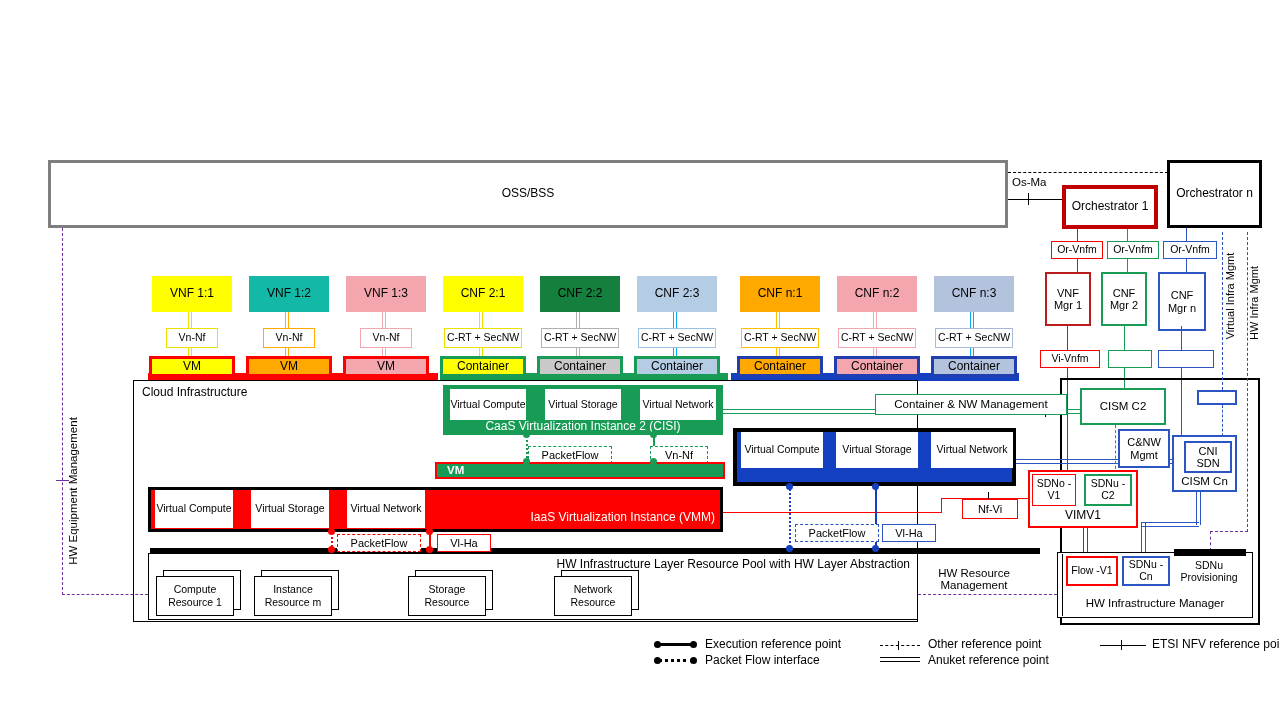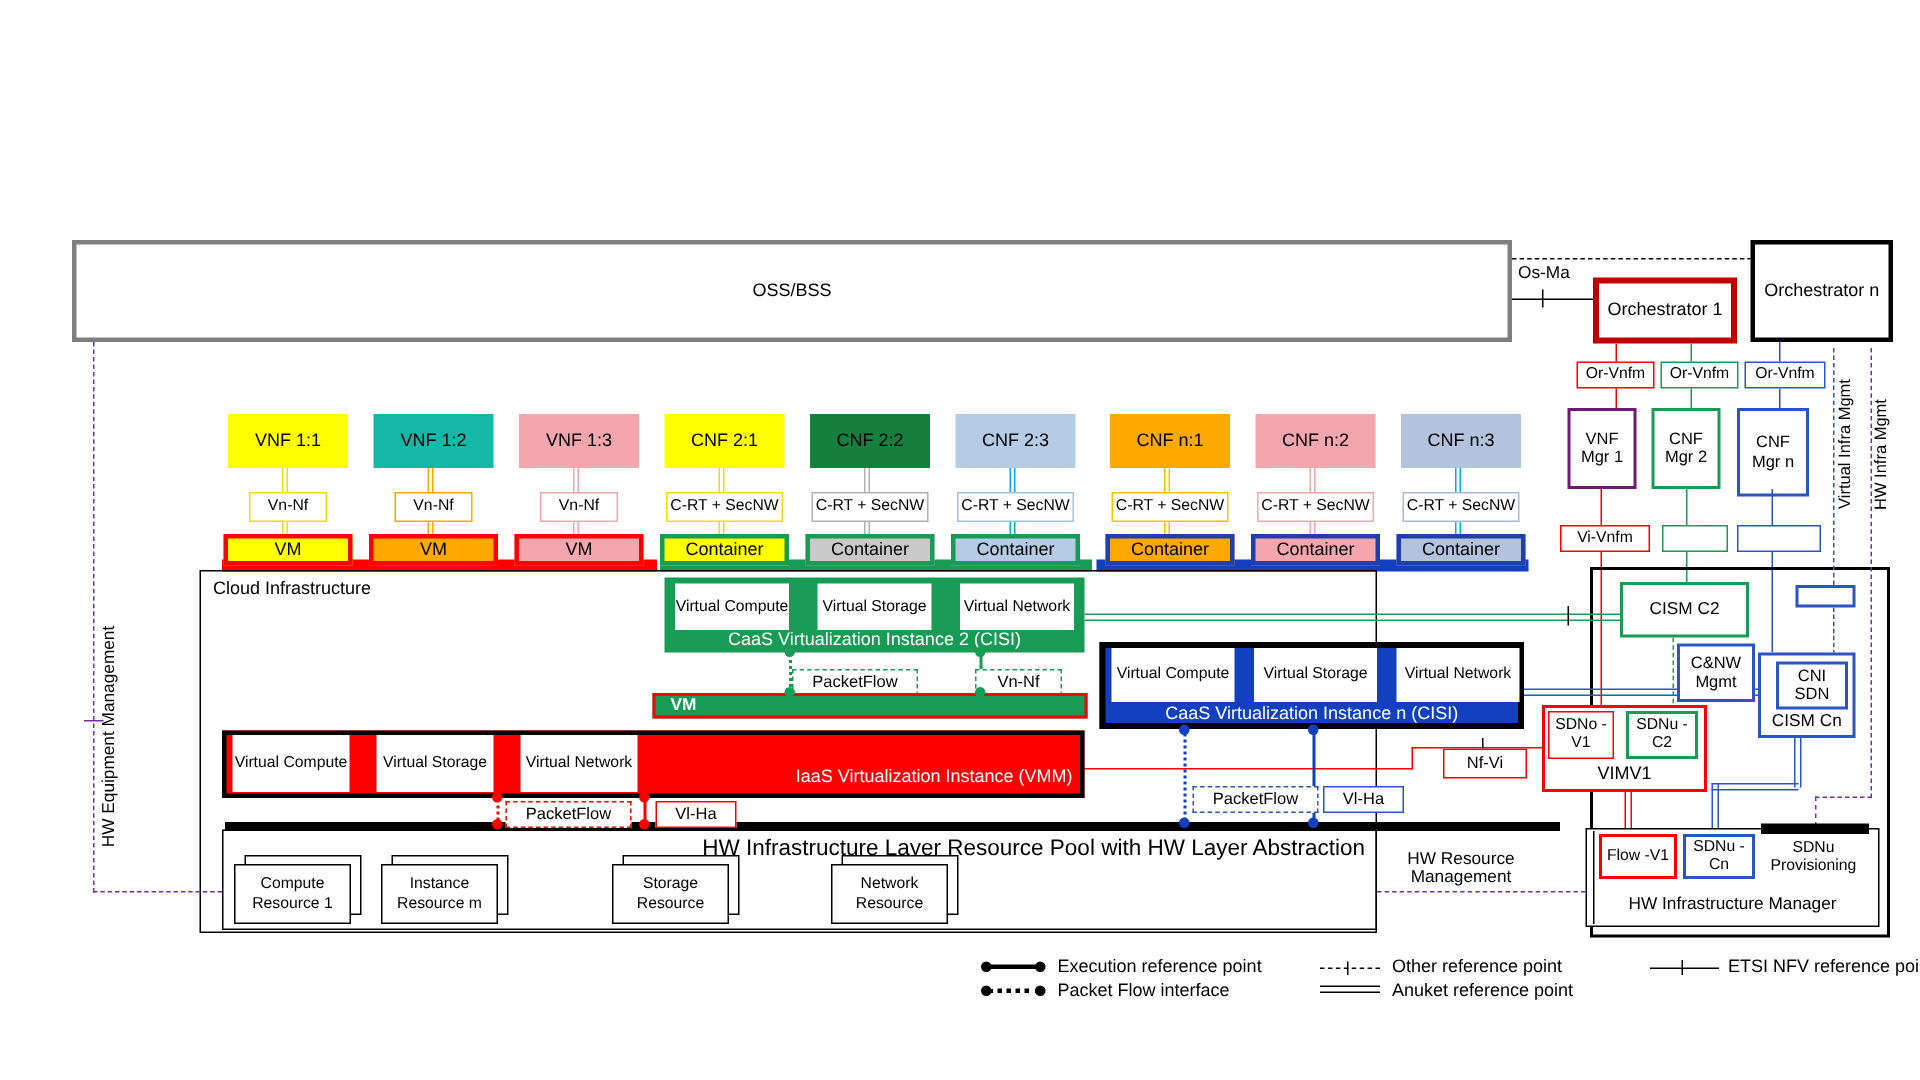--- a/index.html
+++ b/index.html
@@ -37,21 +37,21 @@
   <div class="box" style="left:1062px;top:185px;width:96px;height:44px;border:4px solid #C00000;font-size:12px;z-index:2;">Orchestrator 1</div>
   <div class="box" style="left:1167px;top:160px;width:95px;height:68px;border:3px solid #000;font-size:12px;z-index:2;">Orchestrator n</div>
 
   <div class="line" style="left:1077px;top:229px;height:43px;border-left:1.5px solid #FF0000;"></div>
   <div class="line" style="left:1127px;top:229px;height:43px;border-left:1.5px solid #179B55;"></div>
   <div class="line" style="left:1186px;top:228px;height:44px;border-left:1.5px solid #2A55C2;"></div>
   <div class="box" style="left:1051px;top:241px;width:52px;height:18px;border:1.5px solid #FF0000;font-size:10.5px;">Or-Vnfm</div>
   <div class="box" style="left:1107px;top:241px;width:52px;height:18px;border:1.5px solid #179B55;font-size:10.5px;">Or-Vnfm</div>
   <div class="box" style="left:1163px;top:241px;width:54px;height:18px;border:1.5px solid #2A55C2;font-size:10.5px;">Or-Vnfm</div>
 
-  <div class="box" style="left:1045px;top:272px;width:46px;height:54px;border:2px solid #701a75;">VNF Mgr 1</div>
+  <div class="box" style="left:1045px;top:272px;width:46px;height:54px;border:2px solid #b91c1c;">VNF Mgr 1</div>
   <div class="box" style="left:1101px;top:272px;width:46px;height:54px;border:2px solid #179B55;">CNF Mgr 2</div>
   <div class="box" style="left:1158px;top:272px;width:48px;height:59px;border:2px solid #2A55C2;">CNF Mgr n</div>
   <div class="line" style="left:1067px;top:326px;height:24px;border-left:1.5px solid #FF0000;"></div>
   <div class="line" style="left:1124px;top:326px;height:24px;border-left:1.5px solid #179B55;"></div>
   <div class="line" style="left:1181px;top:326px;height:24px;border-left:1.5px solid #2A55C2;"></div>
   <div class="box" style="left:1040px;top:350px;width:60px;height:18px;border:1.5px solid #FF0000;font-size:10.5px;">Vi-Vnfm</div>
   <div class="box" style="left:1108px;top:350px;width:44px;height:18px;border:1.5px solid #179B55;"></div>
   <div class="box" style="left:1158px;top:350px;width:56px;height:18px;border:1.5px solid #2A55C2;"></div>
   <div class="line" style="left:1067px;top:368px;height:104px;border-left:1.5px solid #FF0000;"></div>
   <div class="line" style="left:1124px;top:368px;height:20px;border-left:1.5px solid #179B55;"></div>
@@ -122,20 +122,21 @@
   <div class="line" style="left:1060px;top:378px;width:200px;height:247px;border:2px solid #000;"></div>
 
   <div class="bar" style="left:443px;top:385px;width:280px;height:50px;background:#179B55;z-index:2;"></div>
   <div class="box" style="left:450px;top:389px;width:76px;height:31px;font-size:10.5px;z-index:3;">Virtual Compute</div>
   <div class="box" style="left:545px;top:389px;width:76px;height:31px;font-size:10.5px;z-index:3;">Virtual Storage</div>
   <div class="box" style="left:640px;top:389px;width:76px;height:31px;font-size:10.5px;z-index:3;">Virtual Network</div>
   <div class="plain" style="left:443px;top:419px;width:280px;text-align:center;color:#fff;font-size:12px;z-index:3;">CaaS Virtualization Instance 2 (CISI)</div>
 
   <div class="dbl-h" style="left:723px;top:409px;width:357px;border-color:#179B55;"></div>
   <div class="line" style="left:1045px;top:404px;height:13px;border-left:1.5px solid #000;z-index:2;"></div>
+  <div class="box" style="left:875px;top:394px;width:192px;height:21px;border:1.5px solid #179B55;font-size:11.5px;z-index:3;">Container &amp; NW Management</div>
 
   <div class="line" style="left:526px;top:435px;height:27px;border-left:2.5px dotted #179B55;z-index:2;"></div>
   <div class="dot" style="left:523px;top:431px;background:#179B55;z-index:3;"></div>
   <div class="dot" style="left:523px;top:458px;background:#179B55;z-index:4;"></div>
   <div class="line" style="left:653px;top:435px;height:27px;border-left:2.5px solid #179B55;z-index:2;"></div>
   <div class="dot" style="left:650px;top:431px;background:#179B55;z-index:3;"></div>
   <div class="dot" style="left:650px;top:458px;background:#179B55;z-index:4;"></div>
   <div class="box" style="left:528px;top:446px;width:84px;height:18px;border:1.2px dashed #179B55;font-size:11px;z-index:3;">PacketFlow</div>
   <div class="box" style="left:650px;top:446px;width:58px;height:18px;border:1.2px dashed #179B55;font-size:11px;z-index:3;">Vn-Nf</div>
 
@@ -153,21 +154,20 @@
   <div class="line" style="left:429px;top:532px;height:19px;border-left:2.5px solid #FF0000;z-index:2;"></div>
   <div class="dot" style="left:426px;top:528px;background:#FF0000;z-index:3;"></div>
   <div class="dot" style="left:426px;top:546px;background:#FF0000;z-index:4;"></div>
   <div class="box" style="left:337px;top:534px;width:84px;height:18px;border:1.2px dashed #FF0000;font-size:11px;z-index:3;">PacketFlow</div>
   <div class="box" style="left:437px;top:534px;width:54px;height:18px;border:1.2px solid #FF0000;font-size:11px;z-index:3;">Vl-Ha</div>
 
   <div class="bar" style="left:733px;top:428px;width:283px;height:58px;background:#1340C0;border:4px solid #000;box-sizing:border-box;z-index:2;"></div>
   <div class="box" style="left:741px;top:432px;width:82px;height:36px;font-size:10.5px;z-index:3;">Virtual Compute</div>
   <div class="box" style="left:836px;top:432px;width:82px;height:36px;font-size:10.5px;z-index:3;">Virtual Storage</div>
   <div class="box" style="left:931px;top:432px;width:82px;height:36px;font-size:10.5px;z-index:3;">Virtual Network</div>
-  <div class="plain" style="left:733px;top:468px;width:283px;text-align:center;color:#fff;font-size:12px;z-index:3;">CaaS Virtualization Instance n (CISI)</div>
 
   <div class="dbl-h" style="left:1016px;top:459px;width:156px;border-color:#2A55C2;"></div>
   <div class="line" style="left:1148px;top:455px;height:12px;border-left:1.5px solid #000;z-index:2;"></div>
 
   <div class="line" style="left:789px;top:486px;height:64px;border-left:2.5px dotted #1340C0;z-index:2;"></div>
   <div class="dot" style="left:786px;top:483px;background:#1340C0;z-index:3;"></div>
   <div class="dot" style="left:786px;top:545px;background:#1340C0;z-index:4;"></div>
   <div class="line" style="left:875px;top:486px;height:64px;border-left:2.5px solid #1340C0;z-index:2;"></div>
   <div class="dot" style="left:872px;top:483px;background:#1340C0;z-index:3;"></div>
   <div class="dot" style="left:872px;top:545px;background:#1340C0;z-index:4;"></div>
@@ -175,21 +175,21 @@
   <div class="box" style="left:882px;top:524px;width:54px;height:18px;border:1.2px solid #2A55C2;font-size:11px;z-index:3;">Vl-Ha</div>
 
   <div class="line" style="left:723px;top:512px;width:219px;border-top:1.5px solid #FF0000;"></div>
   <div class="line" style="left:941px;top:498px;height:15px;border-left:1.5px solid #FF0000;"></div>
   <div class="line" style="left:941px;top:498px;width:88px;border-top:1.5px solid #FF0000;"></div>
   <div class="line" style="left:988px;top:492px;height:11px;border-left:1.5px solid #000;"></div>
   <div class="box" style="left:962px;top:499px;width:56px;height:20px;border:1.5px solid #FF0000;font-size:11px;z-index:3;">Nf-Vi</div>
 
   <div class="bar" style="left:150px;top:548px;width:890px;height:6px;background:#000;"></div>
   <div class="line" style="left:148px;top:553px;width:770px;height:67px;border:1.5px solid #000;"></div>
-  <div class="plain" style="left:390px;top:557px;width:520px;text-align:right;font-size:15px;">HW Infrastructure Layer Resource Pool with HW Layer Abstraction</div>
+  <div class="plain" style="left:390px;top:557px;width:520px;text-align:right;font-size:12px;">HW Infrastructure Layer Resource Pool with HW Layer Abstraction</div>
   <div class="res" style="left:156px;top:576px;">
     <div class="back"></div>
     <div class="front">Compute Resource 1</div>
   </div>
   <div class="res" style="left:254px;top:576px;">
     <div class="back"></div>
     <div class="front">Instance Resource m</div>
   </div>
   <div class="res" style="left:408px;top:576px;">
     <div class="back"></div>

